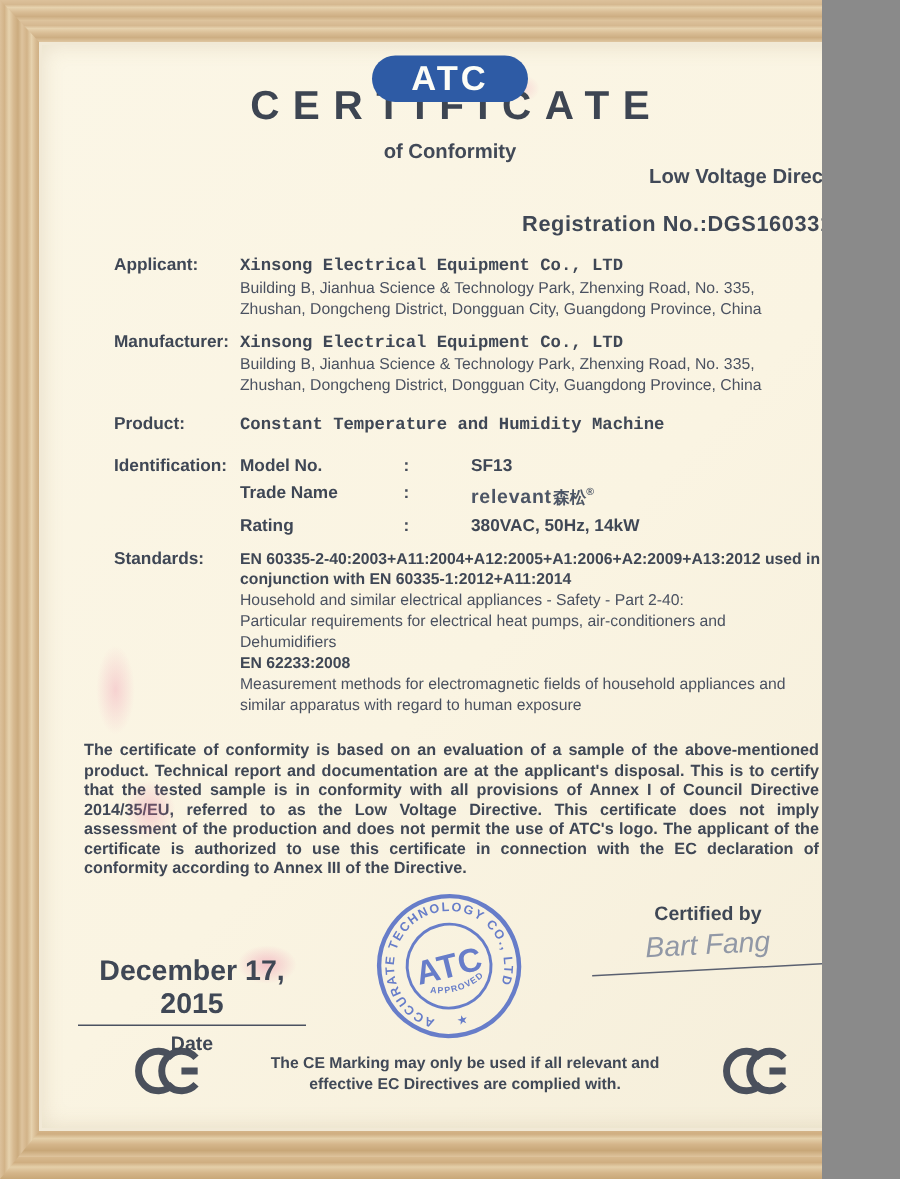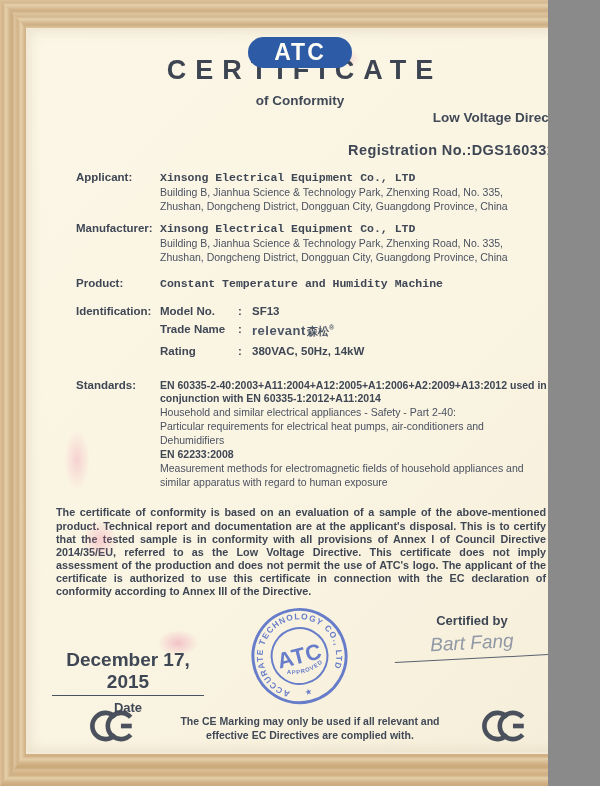--- a/index.html
+++ b/index.html
@@ -59,21 +59,21 @@
   .c-reg   { text-align:right; font-weight:bold; font-size:14.5px; margin-top:17px; letter-spacing:.4px; color:#3f4755; }
 
   
   .rows { margin-top:13px; padding:0 24px 0 48px; }
   .row { display:grid; grid-template-columns:84px 1fr; margin-top:9px; }
   .lbl { font-weight:bold; font-size:11.5px; color:#3f4755; }
   .val { font-size:11.5px; }
   .val .name { font-weight:bold; margin-bottom:2px; color:#3f4755;font-family:Liberation Mono, monospace; }
   .val .addr { font-size:10.5px; line-height:1.3; color:#4a5160; }
 
-  .id-row { display:grid; grid-template-columns:78px 14px 1fr; margin-bottom:6px; }
+  .id-row { display:grid; grid-template-columns:78px 14px 1fr; margin-bottom:6px;gap:31px; }
   .id-lbl { font-weight:bold; font-size:11.5px; color:#3f4755; }
   .id-colon { font-weight:bold; font-size:11.5px; }
   .id-val { font-weight:bold; font-size:11.5px; color:#3f4755; }
   .brand-latin { font-weight:bold; font-size:13px; letter-spacing:.5px; color:#4c5565; }
   .brand-cjk { font-weight:bold; font-size:11px; color:#4c5565; margin-left:1px; }
   .brand-reg { font-size:7px; color:#4c5565; }
 
   .std { font-size:10.5px; line-height:1.32; color:#4a5160; }
   .std.b { font-weight:bold; color:#3f4755; }
 
@@ -165,21 +165,21 @@
             <span class="id-val"><span class="brand-latin">relevant</span><span class="brand-cjk">森松</span><sup class="brand-reg">®</sup></span>
           </div>
           <div class="id-row">
             <span class="id-lbl">Rating</span>
             <span class="id-colon">:</span>
             <span class="id-val">380VAC, 50Hz, 14kW</span>
           </div>
         </div>
       </div>
 
-      <div class="row" style="margin-top:16px;">
+      <div class="row" style="margin-top:4px;">
         <div class="lbl">Standards:</div>
         <div class="val">
           <div class="std b">EN 60335-2-40:2003+A11:2004+A12:2005+A1:2006+A2:2009+A13:2012 used in conjunction with EN 60335-1:2012+A11:2014</div>
           <div class="std">Household and similar electrical appliances - Safety - Part 2-40:</div>
           <div class="std">Particular requirements for electrical heat pumps, air-conditioners and Dehumidifiers</div>
           <div class="std b">EN 62233:2008</div>
           <div class="std">Measurement methods for electromagnetic fields of household appliances and similar apparatus with regard to human exposure</div>
         </div>
       </div>
     </div>

